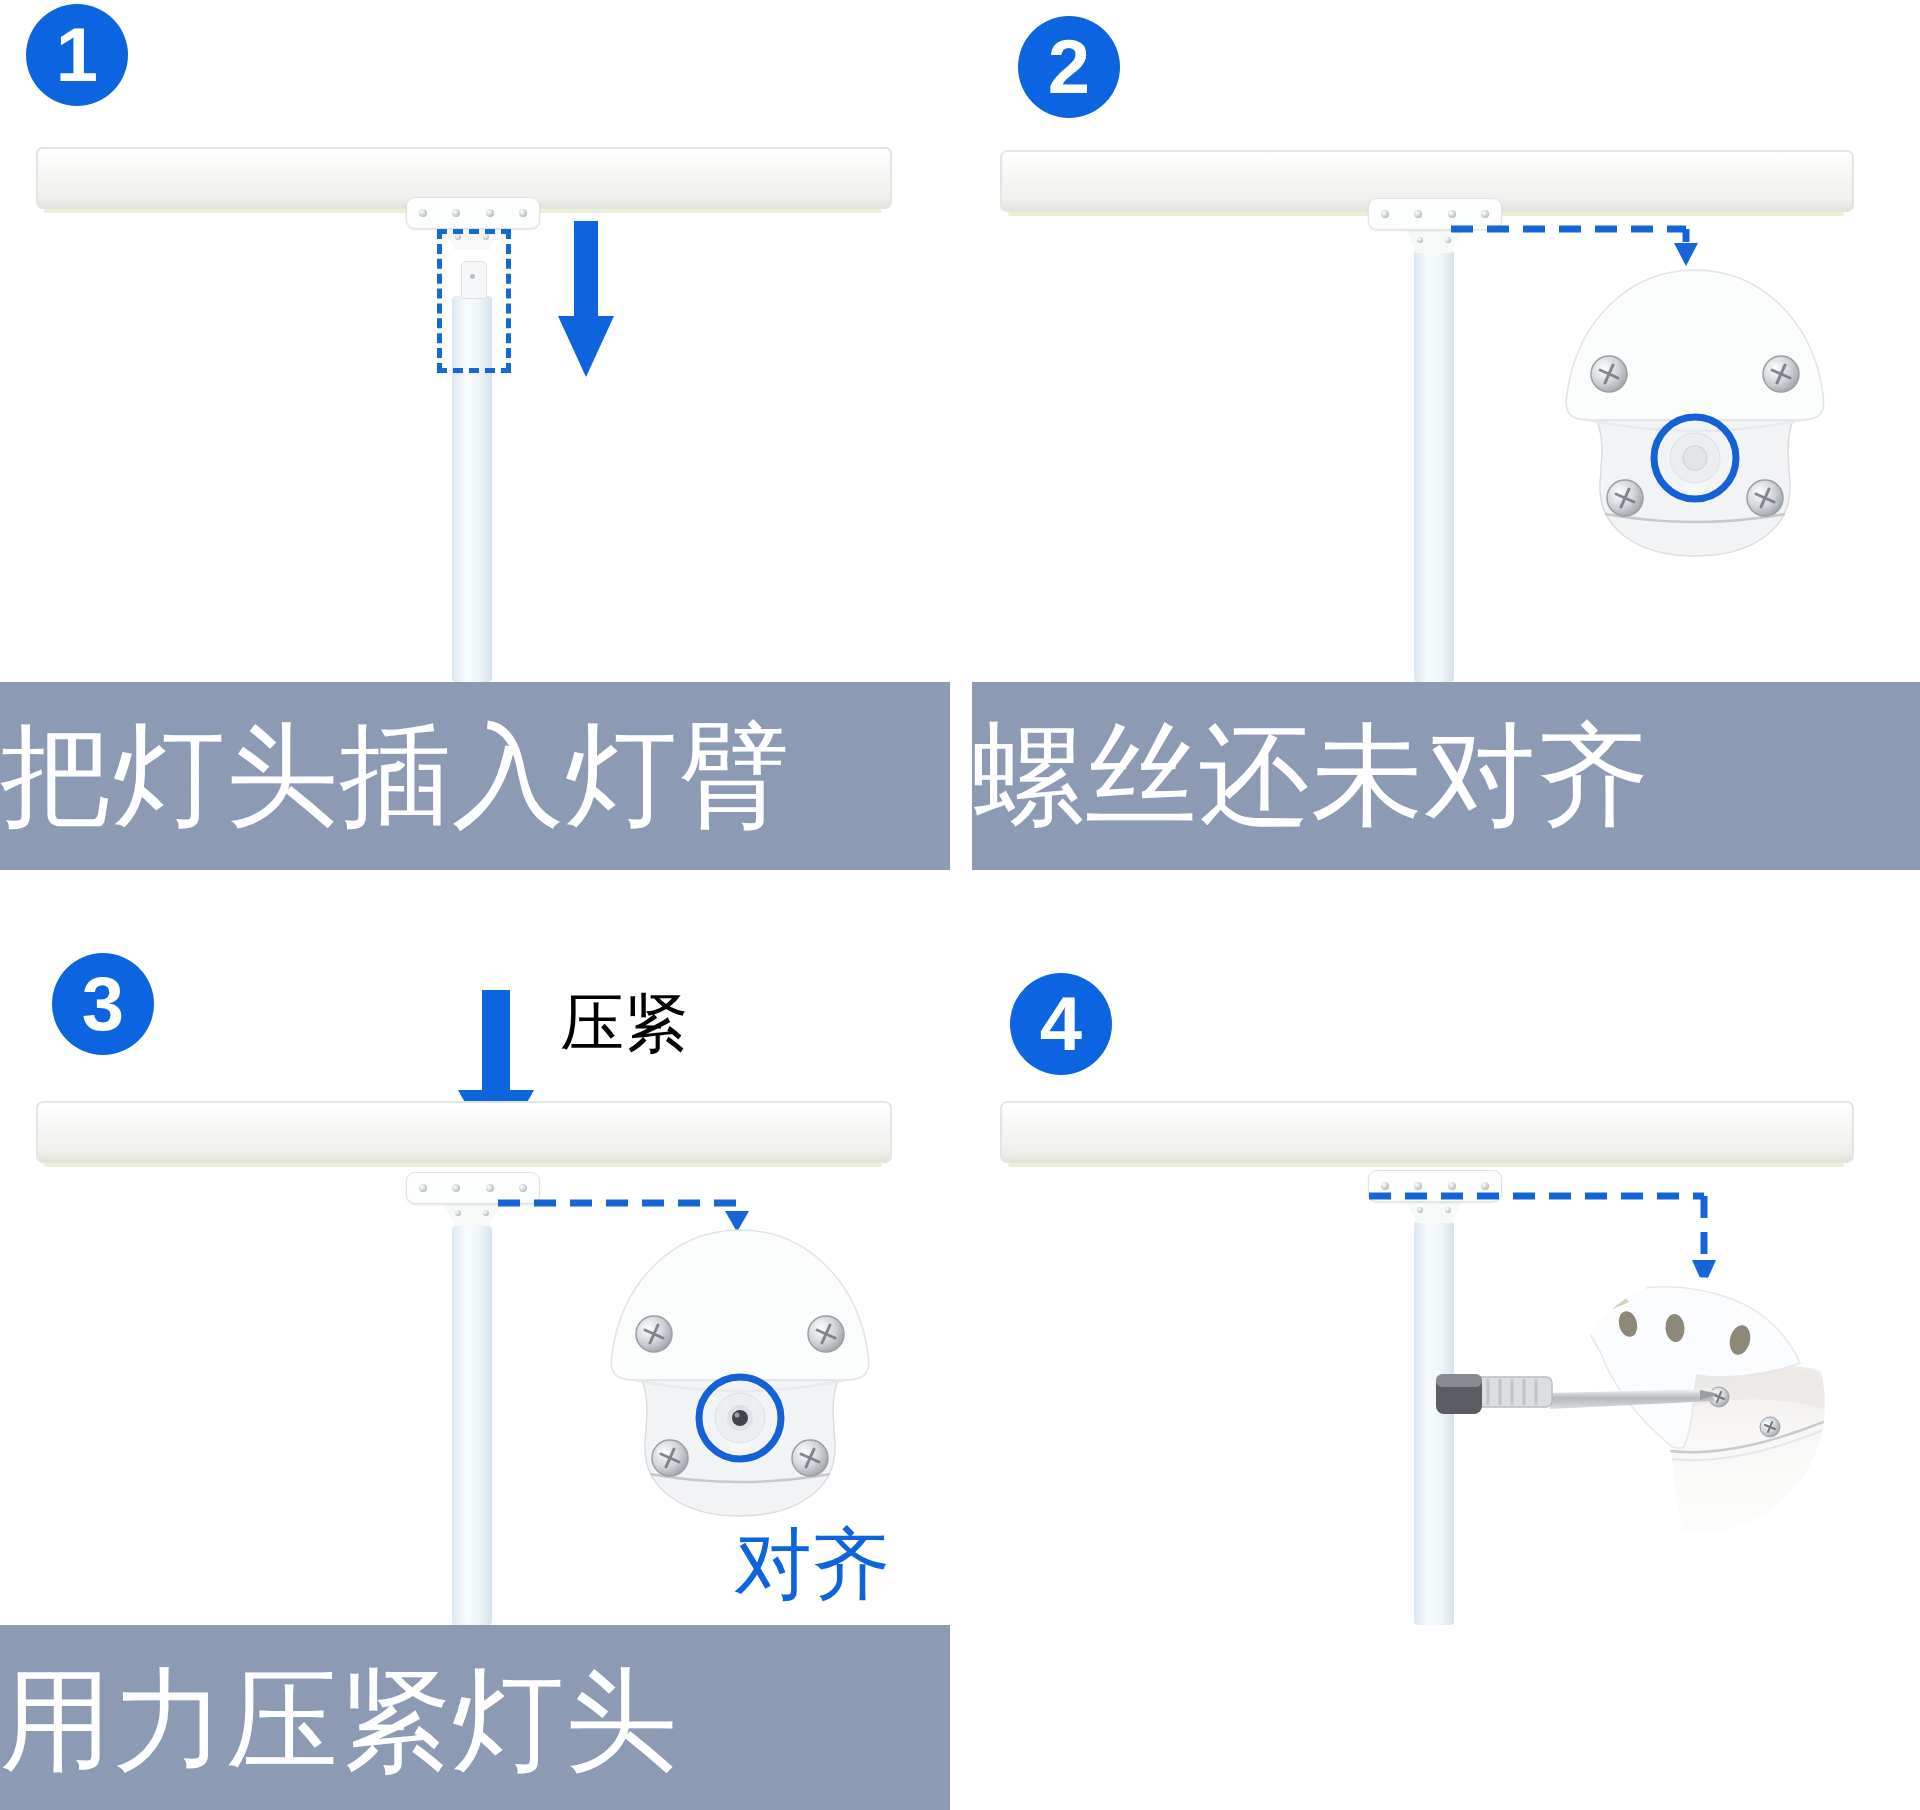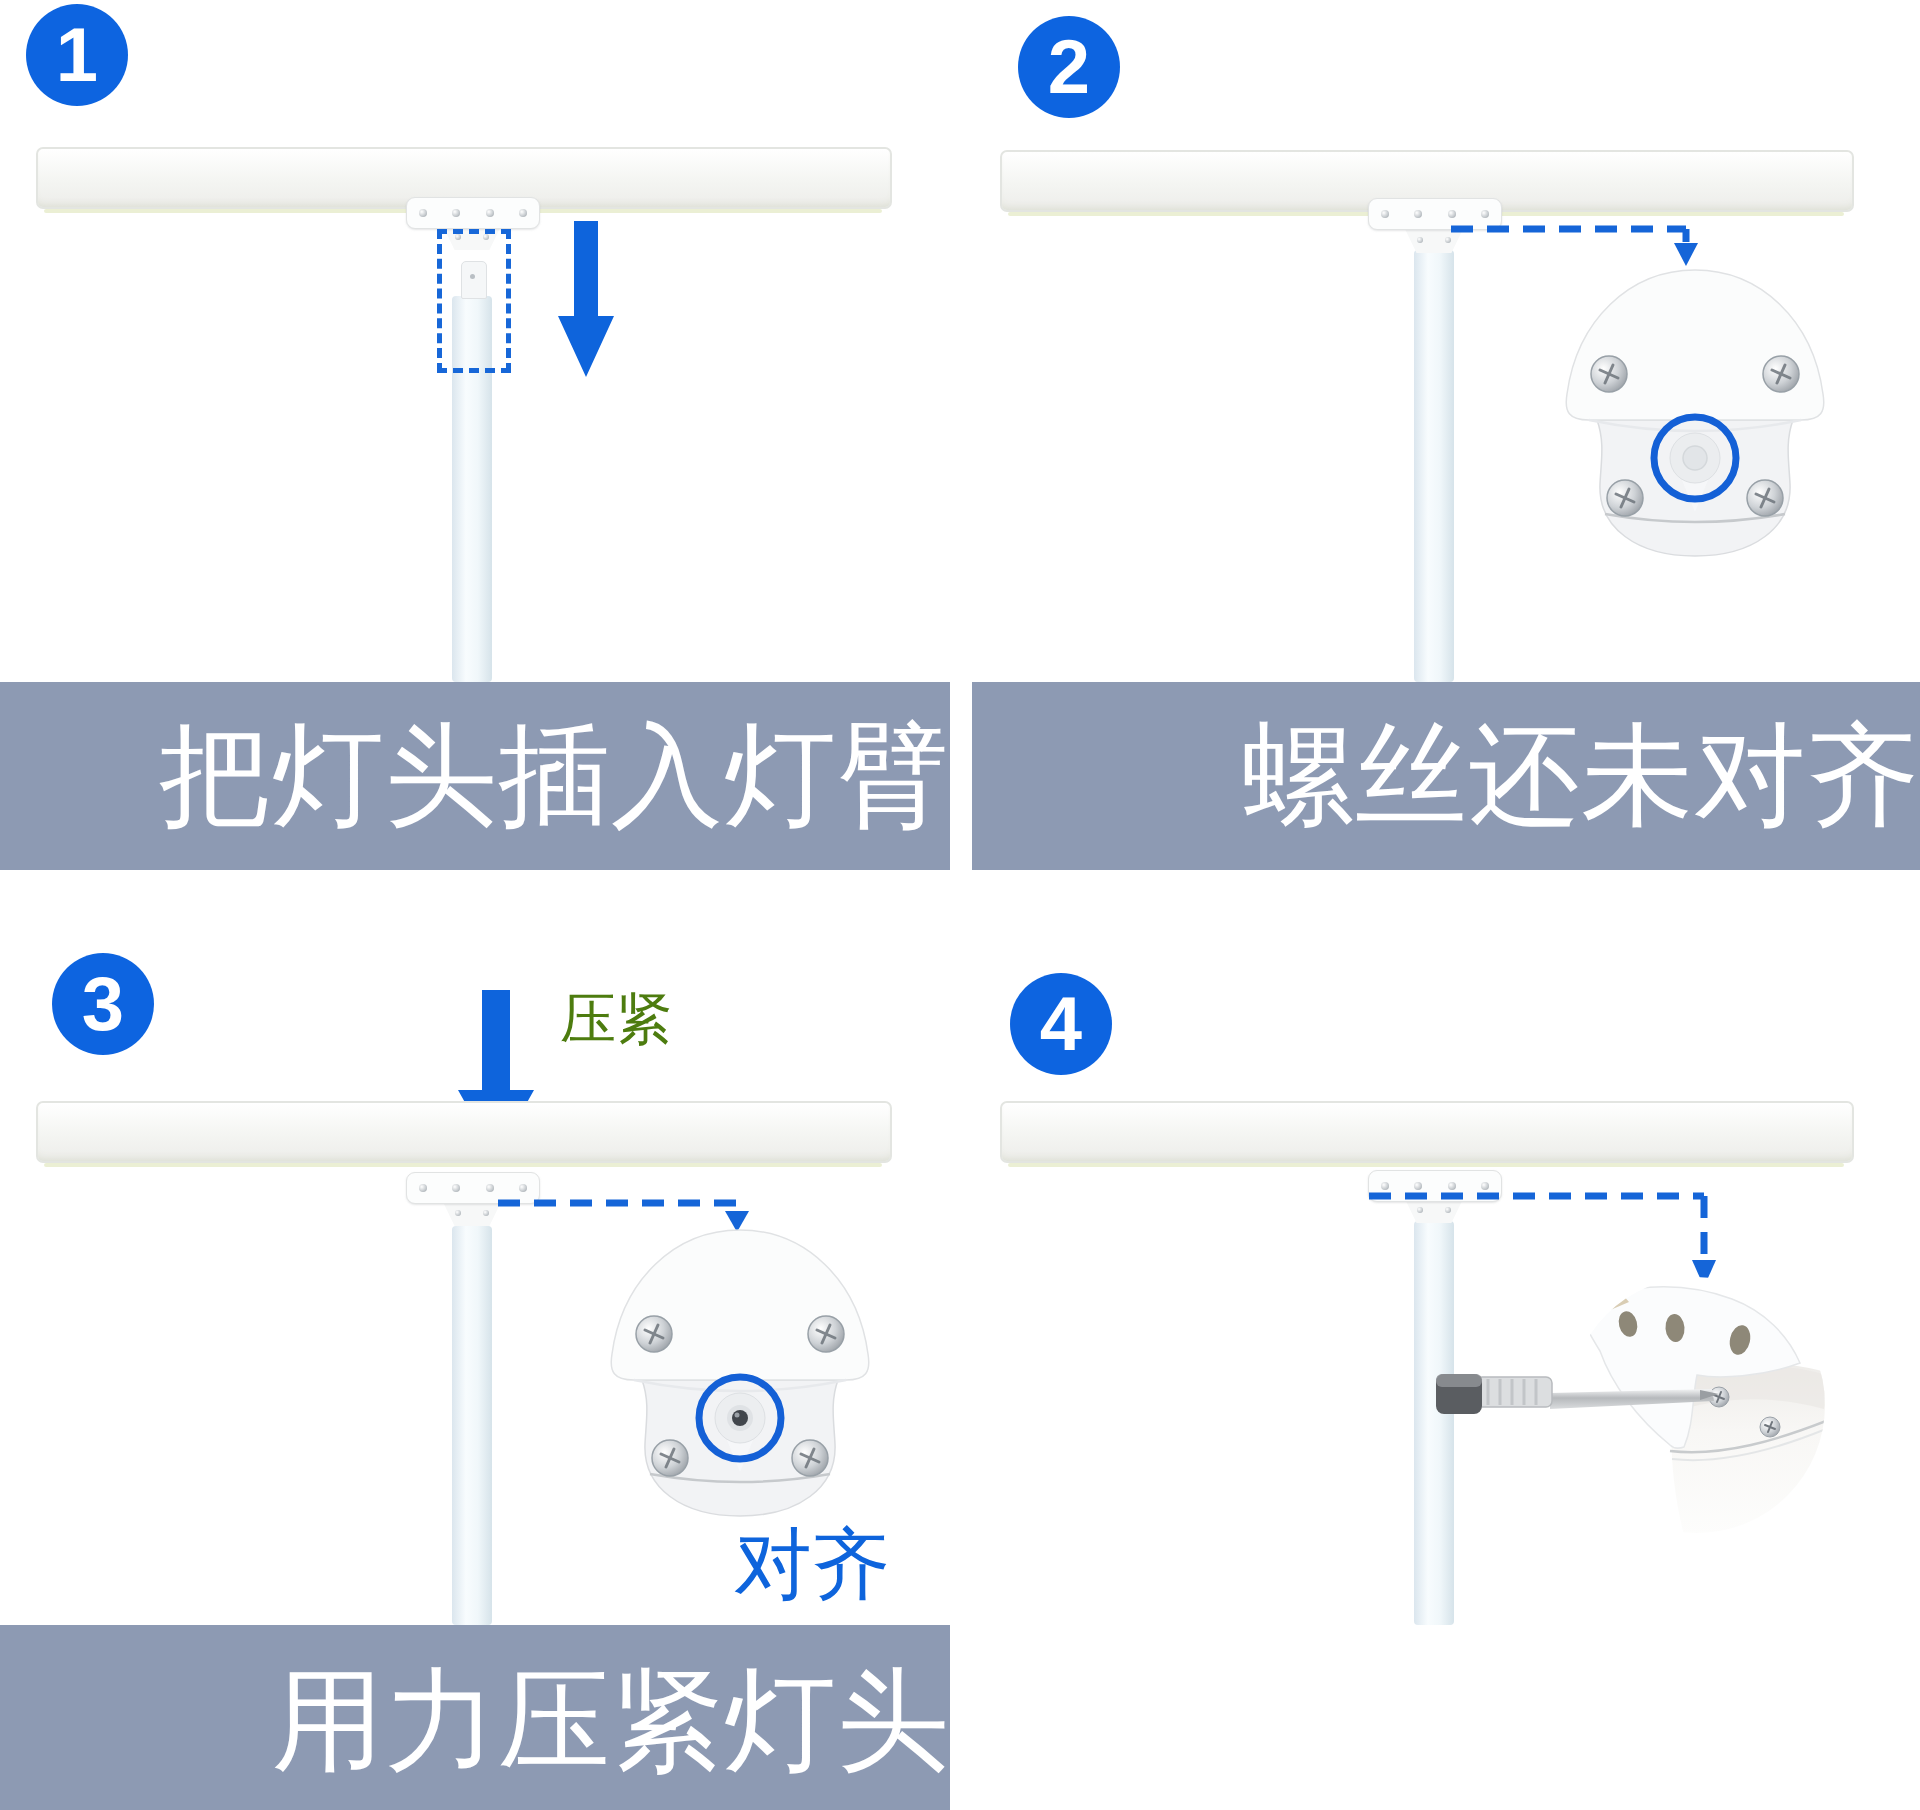--- a/index.html
+++ b/index.html
@@ -8,21 +8,21 @@
   .panel{position:absolute;}
   .abs{position:absolute;}
 
   
   .badge{position:absolute;width:102px;height:102px;border-radius:50%;background:#0d64e0;
          display:flex;align-items:center;justify-content:center;}
   .badge span{color:#ffffff;font-size:76px;font-weight:bold;line-height:1;}
 
   
   .caption{position:absolute;left:0;width:100%;background:#8d9ab3;color:#ffffff;
-           display:flex;align-items:center;justify-content:flex-end;}
+           display:flex;align-items:center;justify-content:flex-start;}
   .caption span{font-size:112px;line-height:1;letter-spacing:1px;white-space:nowrap;}
 
   
   .lamp-bar{position:absolute;height:58px;background:linear-gradient(180deg,#ffffff 0%,#f4f5f2 55%,#ededea 100%);
             border:2px solid #e3e5e1;border-radius:7px;
             box-shadow:inset 0 -7px 9px -6px #d9dccf, inset 0 4px 6px -4px #ffffff;}
   .bar-underline{position:absolute;height:4px;border-radius:2px;background:#e4e9c6;opacity:.75;}
   .bracket{position:absolute;width:132px;height:30px;background:#fcfdfd;border:1px solid #e1e3e3;
            border-radius:9px;box-shadow:0 1px 2px rgba(150,155,160,.25);}
   .pdot{position:absolute;top:11px;width:8px;height:8px;border-radius:50%;
@@ -32,21 +32,21 @@
   .ndot{position:absolute;top:8px;width:6px;height:6px;border-radius:50%;
         background:radial-gradient(circle at 35% 35%,#ffffff,#c4c9cd 60%,#969ca2);}
   .pole{position:absolute;width:40px;border-radius:4px;
         background:linear-gradient(90deg,#dbe6ee 0%,#f8fcfe 35%,#f0f7fa 65%,#d6e3ea 100%);}
   .tab{position:absolute;width:24px;height:36px;background:#f5f7f8;border:1px solid #dfe2e4;
        border-radius:5px 5px 2px 2px;}
   .tdot{position:absolute;left:8px;top:12px;width:5px;height:5px;border-radius:50%;background:#b9bfc4;}
 
   .dash-box{position:absolute;border:5px dashed #1767d8;}
 
-  .blue-label{position:absolute;color:#4d7c0f;font-size:56px;line-height:1;white-space:nowrap;}
+  .blue-label{position:absolute;color:#000000;font-size:64px;line-height:1;white-space:nowrap;}
   .align-label{position:absolute;color:#0e64dc;font-size:78px;line-height:1;text-align:right;}
 </style>
 </head>
 <body>
 
 <svg width="0" height="0" style="position:absolute" aria-hidden="true">
   <defs>
     <radialGradient id="screwGrad" cx="0.35" cy="0.35" r="0.85">
       <stop offset="0" stop-color="#ffffff"></stop>
       <stop offset="0.5" stop-color="#ced2d6"></stop>

